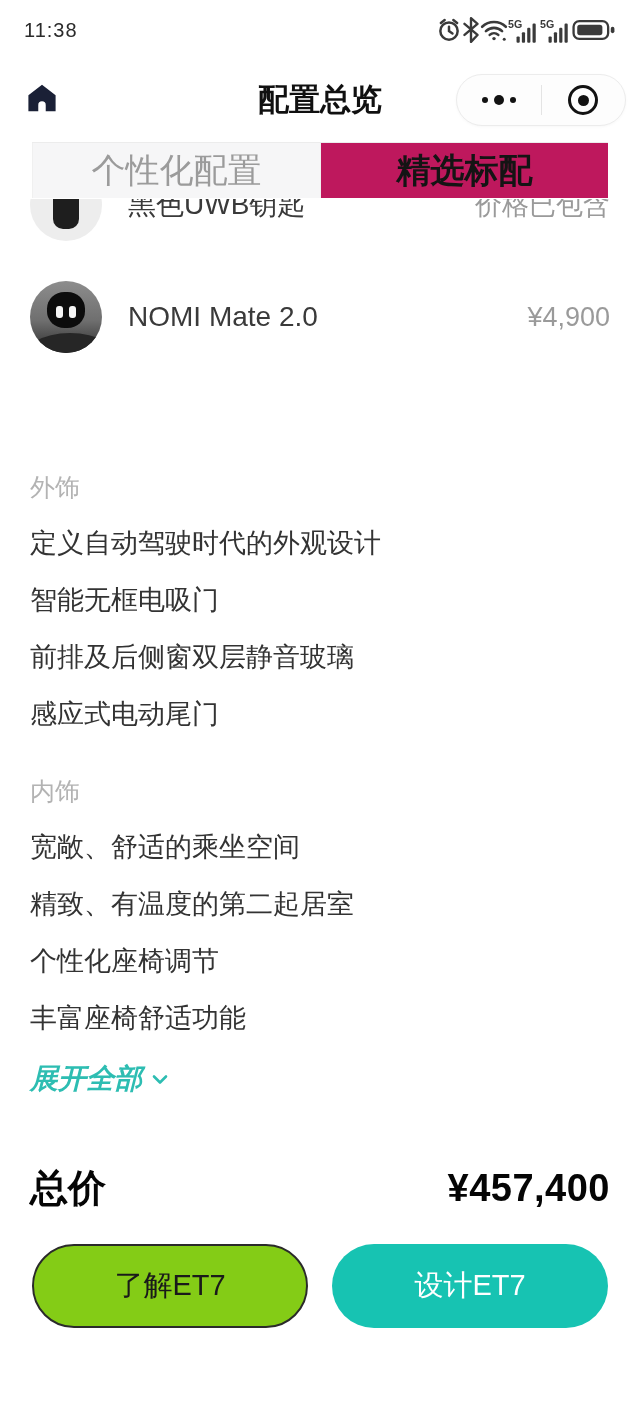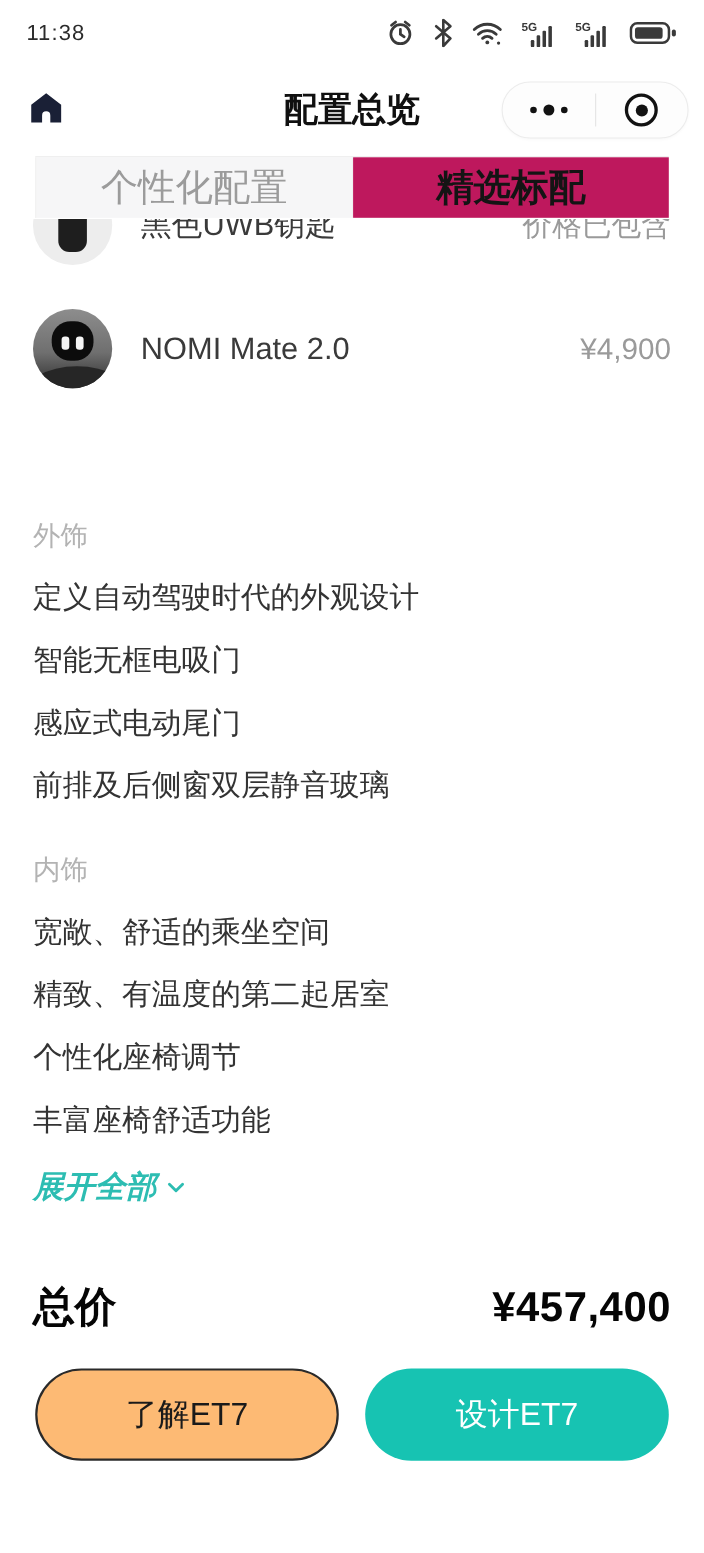--- a/index.html
+++ b/index.html
@@ -4,21 +4,21 @@
 <style>
   * { margin:0; padding:0; box-sizing:border-box; }
   html,body { width:640px; height:1412px; background:#ffffff; overflow:hidden;
               font-family:"Liberation Sans","DejaVu Sans",sans-serif; }
   .screen { position:relative; width:640px; height:1412px; background:#fff; }
 
   
   .status-bar { position:absolute; top:0; left:0; right:0; height:60px;
     display:flex; align-items:center; justify-content:space-between; padding:0 24px; }
   .sb-time { font-size:20px; font-weight:500; color:#2b2b2b; letter-spacing:1px; }
-  .sb-icons { display:flex; align-items:center; gap:17px; }
+  .sb-icons { display:flex; align-items:center; gap:0; }
   .sb-icons svg { display:block; }
 
   
   .header { position:absolute; top:60px; left:0; right:0; height:80px;
     display:flex; align-items:center; }
   .home-btn { position:absolute; left:24px; top:20px; width:36px; height:36px;
     display:flex; align-items:center; justify-content:center; }
   .page-title { width:100%; text-align:center; font-size:31px; font-weight:600; color:#101010; }
   .capsule { position:absolute; right:14px; top:14px; width:170px; height:52px;
     background:#fdfdfd; border:1px solid #ececec; border-radius:26px;
@@ -72,21 +72,21 @@
   .expand-link svg { display:block; }
 
   .total-row { margin:70px 30px 0; display:flex; align-items:baseline; justify-content:space-between; }
   .total-label { font-size:38px; font-weight:700; color:#050505; }
   .total-value { font-size:38px; font-weight:700; color:#050505; letter-spacing:0.5px; }
   .disclaimer { margin:18px 30px 0; font-size:23px; color:#9e9e9e; }
 
   .footer-buttons { margin:30px 32px 0; display:flex; justify-content:space-between; }
   .btn { width:276px; height:84px; border-radius:42px; display:flex; align-items:center;
     justify-content:center; font-size:29px; }
-  .btn.outline { background:#fdba74; border:2px solid #2a2a2a; color:#1a1a1a; }
+  .btn.outline { background:#84cc16; border:2px solid #2a2a2a; color:#1a1a1a; }
   .btn.primary { background:#17c3b2; border:none; color:#ffffff; }
 </style>
 </head>
 <body>
 
 <div class="screen">
 
   <div class="status-bar">
     <span class="sb-time">11:38</span>
     <span class="sb-icons">
@@ -192,22 +192,22 @@
           </span>
       </span>
       <span class="item-name">NOMI Mate 2.0</span>
       <span class="item-price">¥4,900</span>
     </div>
 
     <div class="section first">
       <div class="section-title">外饰</div>
       <div class="feat">定义自动驾驶时代的外观设计</div>
       <div class="feat">智能无框电吸门</div>
+      <div class="feat">前排及后侧窗双层静音玻璃</div>
       <div class="feat">感应式电动尾门</div>
-      <div class="feat">前排及后侧窗双层静音玻璃</div>
     </div>
 
     <div class="section next">
       <div class="section-title">内饰</div>
       <div class="feat">宽敞、舒适的乘坐空间</div>
       <div class="feat">精致、有温度的第二起居室</div>
       <div class="feat">个性化座椅调节</div>
       <div class="feat">丰富座椅舒适功能</div>
     </div>
 

